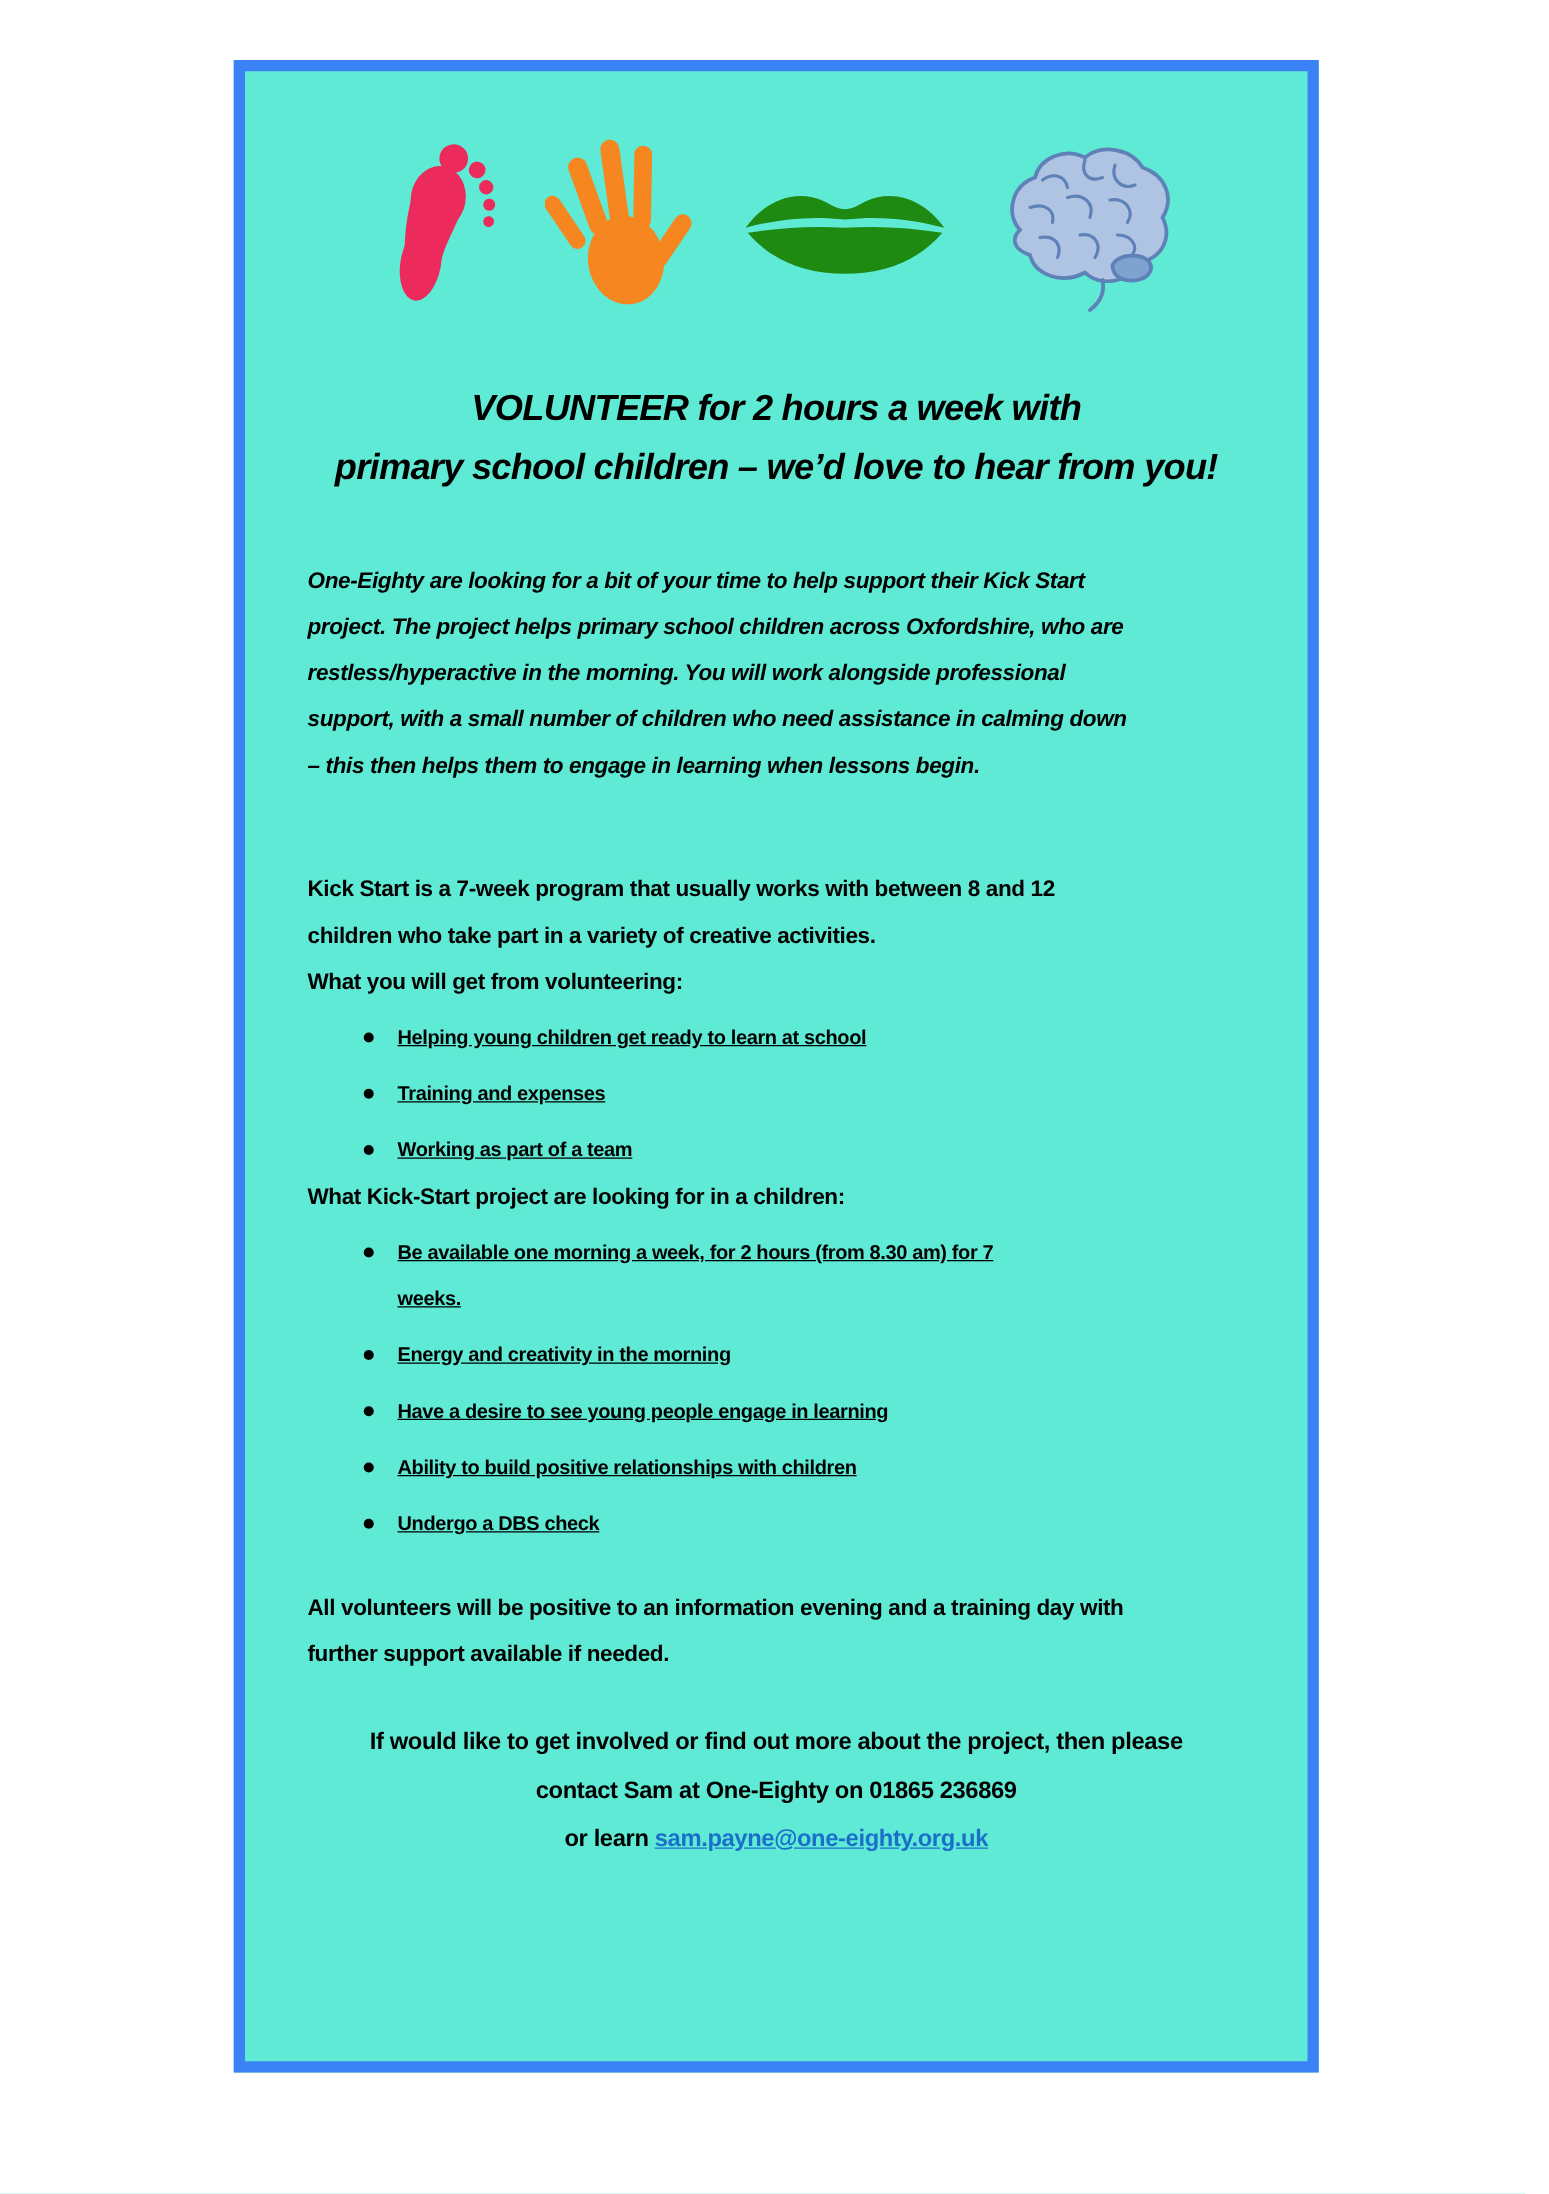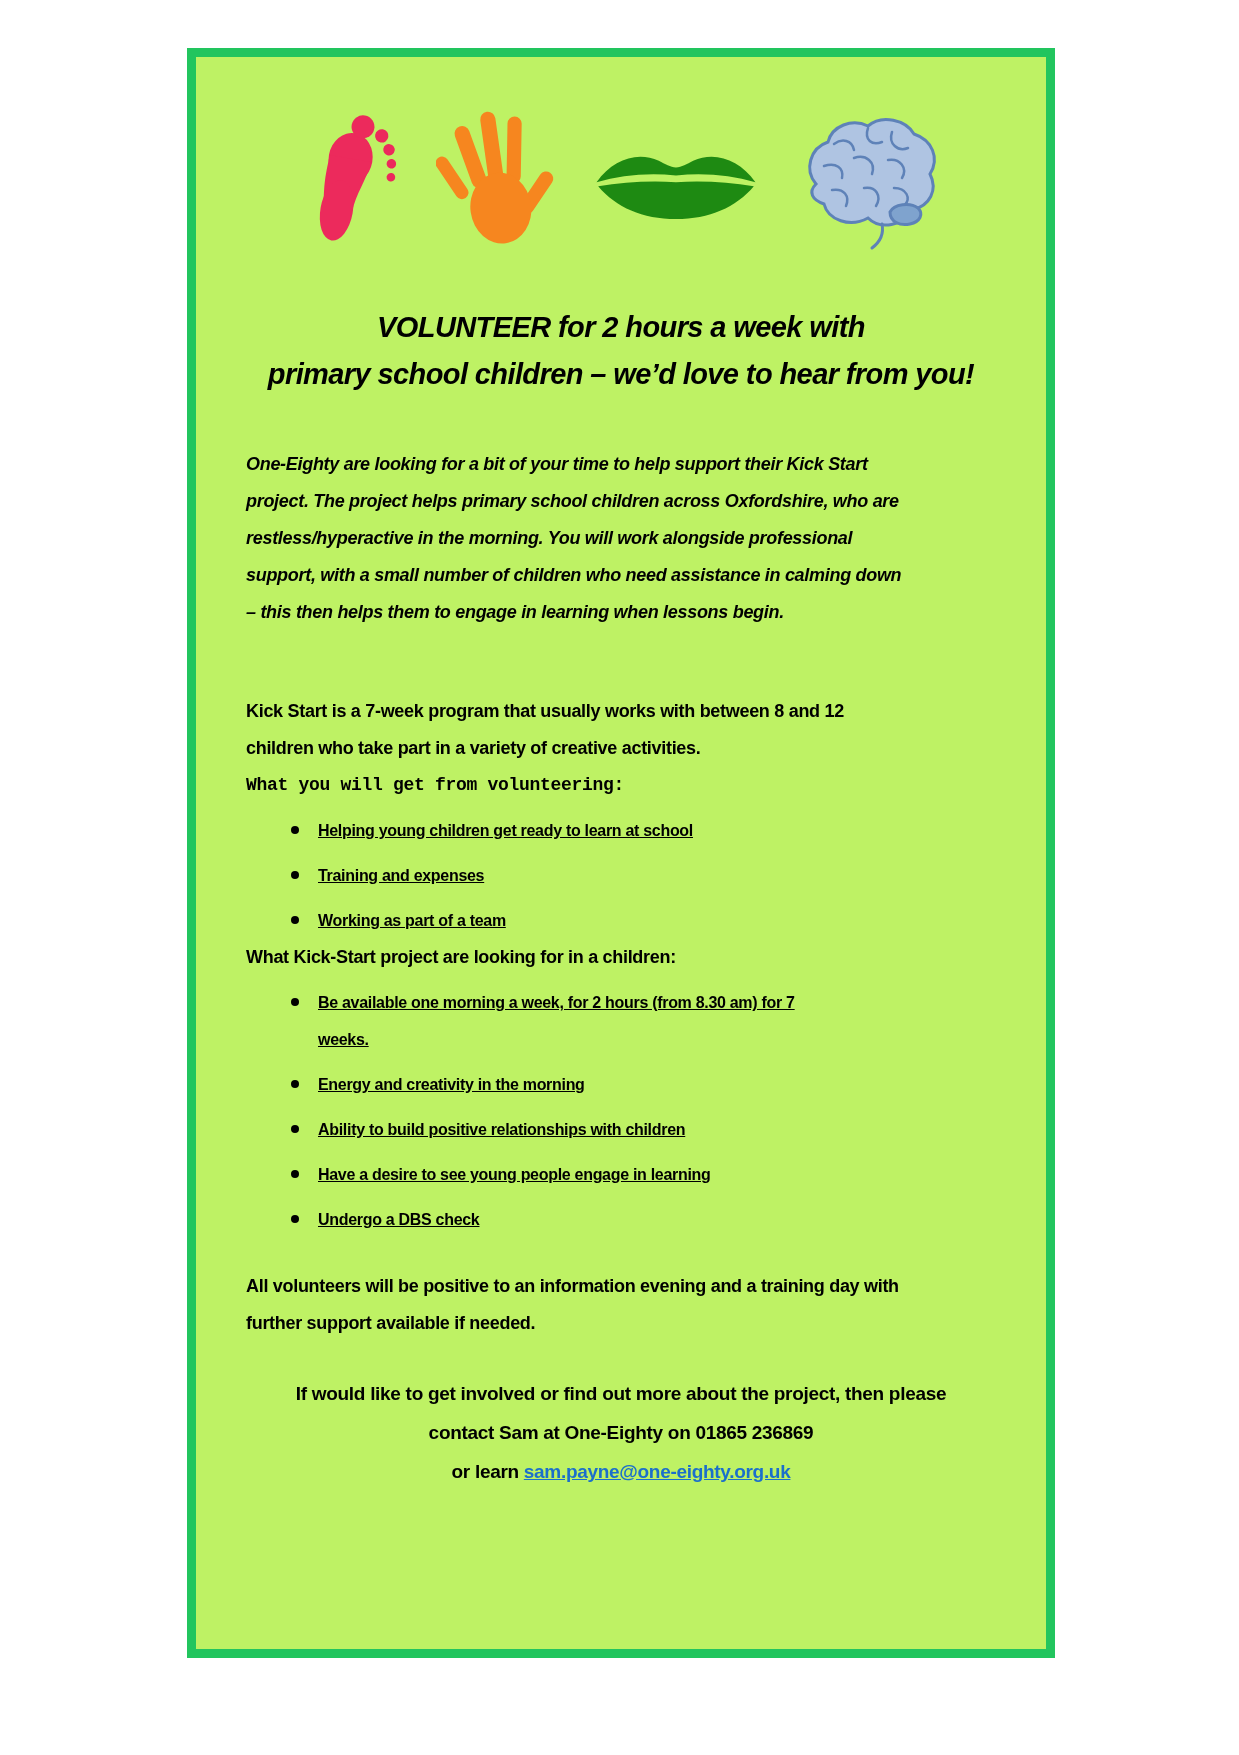--- a/index.html
+++ b/index.html
@@ -7,22 +7,22 @@
     width:1239px; height:1755px;
     background:#ffffff;
     font-family:"Liberation Sans", sans-serif;
     color:#000;
     position:relative;
   }
   .frame {
     position:absolute;
     left:187px; top:48px;
     width:850px; height:1592px;
-    border:9px solid #22c55e;
-    background:#bef264;
+    border:9px solid #3b82f6;
+    background:#5eead4;
     box-sizing:content-box;
   }
   .content { padding:0 50px 0 50px; }
 
   .icons-row {
     margin-top:46px;
     height:155px;
     display:flex;
     justify-content:center;
     align-items:center;
@@ -45,21 +45,21 @@
     white-space:pre-line;
     font-size:18px;
     font-weight:bold;
     line-height:37px;
     letter-spacing:-0.3px;
     margin:0;
     max-width:745px;
   }
   .mt-intro   { margin-top:48px;font-style:italic; }
   .mt-program { margin-top:62px; }
-  .mt-head1   { margin-top:52px;font-family:Liberation Mono, monospace; }
+  .mt-head1   { margin-top:52px; }
   .mt-head2   { margin-top:20px; }
   .mt-invite  { margin-top:30px; }
 
   .section-heading {
     font-size:18px;
     font-weight:bold;
     line-height:37px;
     letter-spacing:-0.3px;
     margin:0;
   }
@@ -195,22 +195,22 @@
       <li>Helping young children get ready to learn at school</li>
       <li>Training and expenses</li>
       <li>Working as part of a team</li>
     </ul>
 
     <h2 class="section-heading mt-head2">What Kick-Start project are looking for in a children:</h2>
     <ul class="bullets">
       <li>Be available one morning a week, for 2 hours (from 8.30 am) for 7
 weeks.</li>
       <li>Energy and creativity in the morning</li>
+      <li>Have a desire to see young people engage in learning</li>
       <li>Ability to build positive relationships with children</li>
-      <li>Have a desire to see young people engage in learning</li>
       <li>Undergo a DBS check</li>
     </ul>
 
     <p class="body-text mt-invite">All volunteers will be positive to an information evening and a training day with
 further support available if needed.</p>
 
     <div class="contact">
       <div>If would like to get involved or find out more about the project, then please</div>
       <div>contact Sam at One-Eighty on 01865 236869</div>
       <div>

